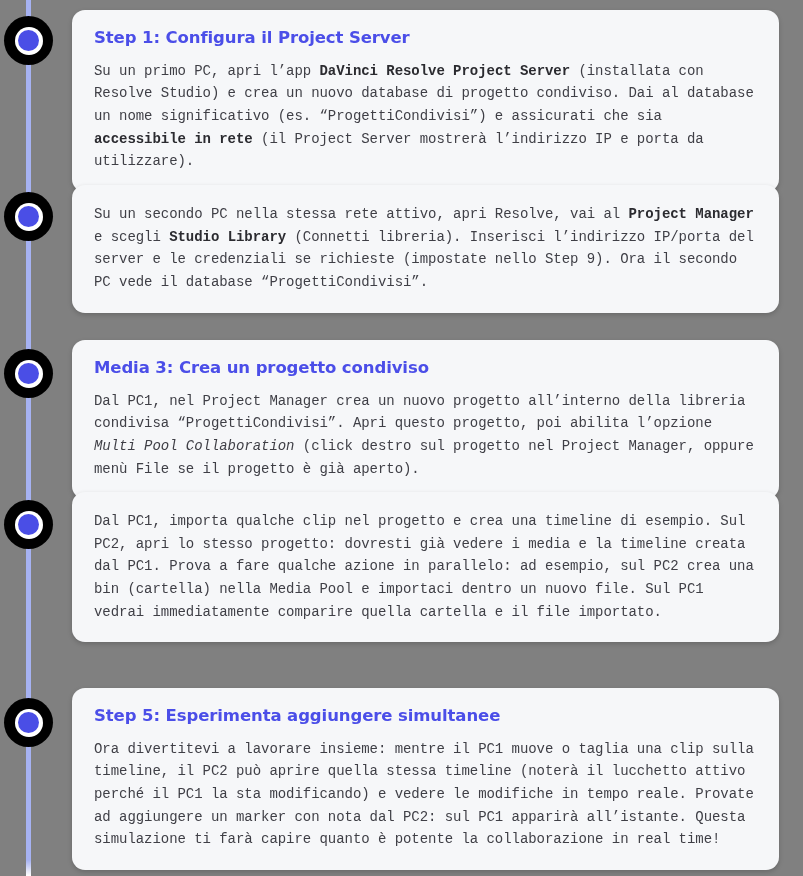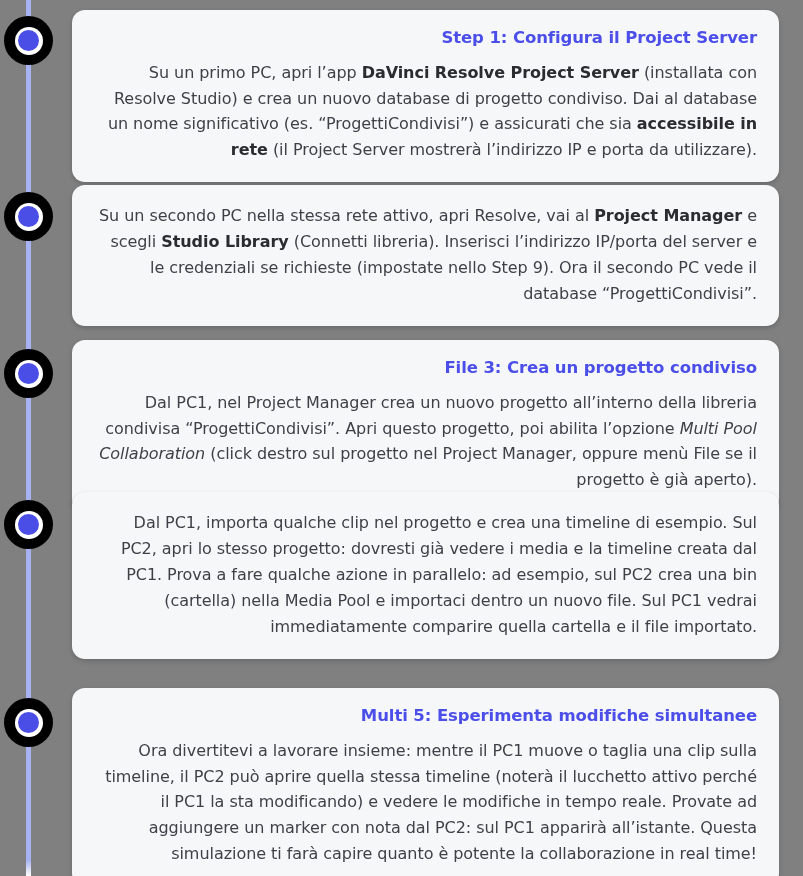--- a/index.html
+++ b/index.html
@@ -1,15 +1,15 @@
 <!DOCTYPE html>
 <html><head>
 <meta charset="utf-8">
 <style>
-  * { box-sizing: border-box; margin: 0; padding: 0; text-align: right; }
+  * { box-sizing: border-box; margin: 0; padding: 0; }
 
   html, body {
     width: 803px;
     height: 876px;
   }
 
   body {
     background: #808080;
     font-family: "DejaVu Sans", sans-serif;
     position: relative;
@@ -97,23 +97,24 @@
     color: #4b4ee8;
     font-size: 16.5px;
     font-weight: bold;
     line-height: 1.25;
     margin-bottom: 11px;
     letter-spacing: -0.1px;
   }
 
   .step-body {
     color: #3f3f46;
-    font-size: 16px;
+    font-size: 14px;
     line-height: 1.62;
     letter-spacing: -0.05px;
+    font-family: Liberation Mono, monospace;
   }
 
   .step-body b { font-weight: bold; color: #2b2b30; }
   .step-body i { font-style: italic; }
 </style>
 </head>
 <body>
 
 <div id="timeline-rail"></div>
 
@@ -139,38 +140,38 @@
         <div class="step-body"><span>Su un secondo PC nella stessa rete attivo, apri Resolve, vai al </span><b>Project Manager</b><span> e scegli </span><b>Studio Library</b><span> (Connetti libreria). Inserisci l’indirizzo IP/porta del server e le credenziali se richieste (impostate nello Step 9). Ora il secondo PC vede il database “ProgettiCondivisi”.</span></div>
       </div>
     </div>
     <div class="step-row" style="top: 340px;">
       <div class="step-marker" style="top: 9px;">
         <div class="marker-ring">
           <div class="marker-dot"></div>
         </div>
       </div>
       <div class="step-card">
-        <div class="step-title">File 3: Crea un progetto condiviso</div>
+        <div class="step-title">Media 3: Crea un progetto condiviso</div>
         <div class="step-body"><span>Dal PC1, nel Project Manager crea un nuovo progetto all’interno della libreria condivisa “ProgettiCondivisi”. Apri questo progetto, poi abilita l’opzione </span><i>Multi Pool Collaboration</i><span> (click destro sul progetto nel Project Manager, oppure menù File se il progetto è già aperto).</span></div>
       </div>
     </div>
     <div class="step-row" style="top: 492px;">
       <div class="step-marker" style="top: 8px;">
         <div class="marker-ring">
           <div class="marker-dot"></div>
         </div>
       </div>
       <div class="step-card">
         <div class="step-body"><span>Dal PC1, importa qualche clip nel progetto e crea una timeline di esempio. Sul PC2, apri lo stesso progetto: dovresti già vedere i media e la timeline creata dal PC1. Prova a fare qualche azione in parallelo: ad esempio, sul PC2 crea una bin (cartella) nella Media Pool e importaci dentro un nuovo file. Sul PC1 vedrai immediatamente comparire quella cartella e il file importato.</span></div>
       </div>
     </div>
     <div class="step-row" style="top: 688px;">
       <div class="step-marker" style="top: 10px;">
         <div class="marker-ring">
           <div class="marker-dot"></div>
         </div>
       </div>
       <div class="step-card">
-        <div class="step-title">Multi 5: Esperimenta modifiche simultanee</div>
+        <div class="step-title">Step 5: Esperimenta aggiungere simultanee</div>
         <div class="step-body"><span>Ora divertitevi a lavorare insieme: mentre il PC1 muove o taglia una clip sulla timeline, il PC2 può aprire quella stessa timeline (noterà il lucchetto attivo perché il PC1 la sta modificando) e vedere le modifiche in tempo reale. Provate ad aggiungere un marker con nota dal PC2: sul PC1 apparirà all’istante. Questa simulazione ti farà capire quanto è potente la collaborazione in real time!</span></div>
       </div>
     </div>
   </div>
 
 </body></html>

